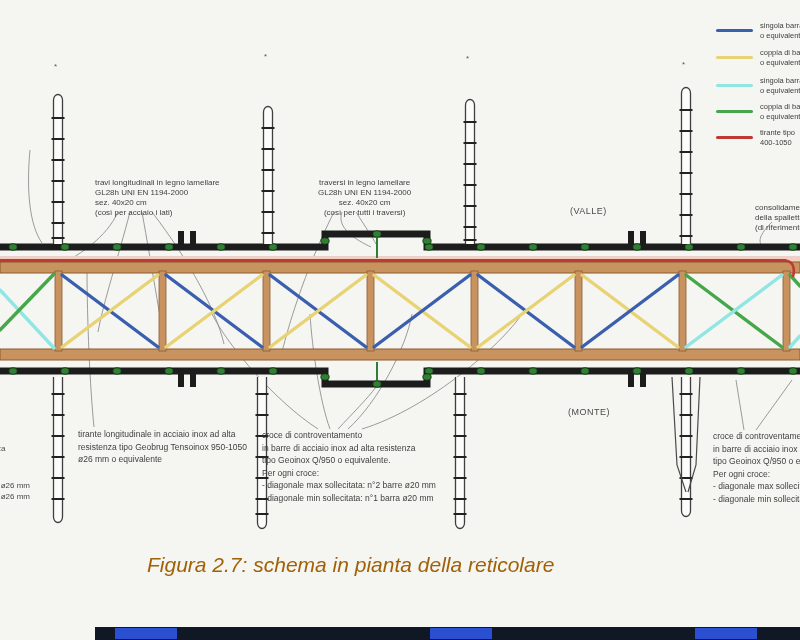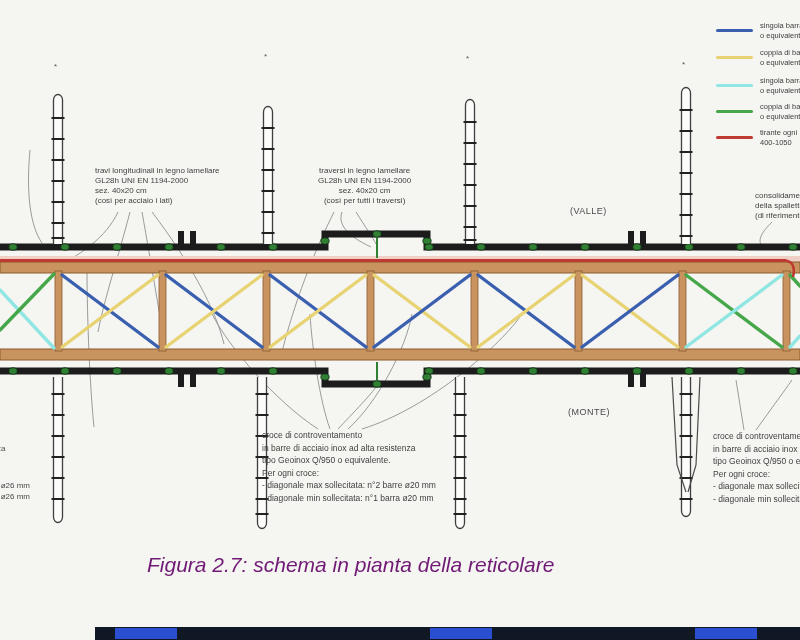--- a/index.html
+++ b/index.html
@@ -1,24 +1,24 @@
 <!DOCTYPE html>
 <html><head>
 <meta charset="utf-8">
 <style>
   html,body{margin:0;padding:0;background:#e9e9e6;}
   #canvas{position:relative;width:800px;height:640px;background:#f5f5f2;overflow:hidden;
           font-family:"Liberation Sans",sans-serif;color:#3b3b3b;}
   .abs{position:absolute;}
-  .ann{font-size:8px;line-height:10px;white-space:nowrap;color:#3f3f3f;}
+  .ann{font-size:8px;line-height:10px;white-space:nowrap;color:#3f3f3f;margin-top:12px;}
   .ann2{font-size:8.5px;line-height:12.5px;white-space:nowrap;color:#3f3f3f;}
   .tag{font-size:9px;letter-spacing:.5px;color:#4a4a4a;white-space:nowrap;text-align:center;}
   .frag{font-size:8px;color:#4a4a4a;white-space:nowrap;}
   .mark{font-size:8px;color:#555;}
-  .caption{font-size:21px;font-style:italic;color:#701a75;white-space:nowrap;}
+  .caption{font-size:21px;font-style:italic;color:#a16207;white-space:nowrap;}
   .lg-row{position:absolute;display:flex;align-items:center;gap:7px;width:170px;}
   .lg-line{width:37px;height:3px;border-radius:2px;flex:0 0 auto;}
   .lg-text{font-size:7.5px;line-height:9.5px;color:#3f3f3f;white-space:nowrap;}
   .strip{position:absolute;left:95px;top:627px;width:705px;height:13px;background:#101826;}
   .strip .seg{position:absolute;top:1px;height:11px;width:62px;background:#2a4fd0;}
   svg{display:block;}
 </style>
 </head>
 <body>
 
@@ -199,21 +199,21 @@
     <div class="lg-row" style="left:716px;top:102px;">
       <div class="lg-line" style="background-color: rgb(69, 166, 74);"></div>
       <div class="lg-text">
         <div>coppia di barre</div>
         <div>o equivalente</div>
       </div>
     </div>
     <div class="lg-row" style="left:716px;top:128px;">
       <div class="lg-line" style="background-color: rgb(191, 58, 50);"></div>
       <div class="lg-text">
-        <div>tirante ogni</div>
+        <div>tirante tipo</div>
         <div>400-1050</div>
       </div>
     </div>
   </div>
 
   <div class="abs ann" style="left:95px;top:166px;">
     <div>travi longitudinali in legno lamellare</div>
     <div>GL28h UNI EN 1194-2000</div>
     <div>sez. 40x20 cm</div>
     <div>(così per acciaio i lati)</div>
@@ -228,20 +228,25 @@
 
   <div class="abs tag" style="left:570px;top:206px;">(VALLE)</div>
   <div class="abs tag" style="left:568px;top:407px;">(MONTE)</div>
 
   <div class="abs ann" style="left:755px;top:191px;">
     <div>consolidamento</div>
     <div>della spalletta</div>
     <div>(di riferimento</div>
   </div>
 
+  <div class="abs ann2" style="left:78px;top:428px;">
+    <div>tirante longitudinale in acciaio inox ad alta</div>
+    <div>resistenza tipo Geobrug Tensoinox 950-1050</div>
+    <div>ø26 mm o equivalente</div>
+  </div>
 
   <div class="abs frag" style="left:-3px;top:444px;">za</div>
   <div class="abs frag" style="left:-18px;top:481px;width:48px;text-align:right;">ø26 mm</div>
   <div class="abs frag" style="left:-18px;top:492px;width:48px;text-align:right;">ø26 mm</div>
 
   <div class="abs ann2" style="left:262px;top:429px;">
     <div>croce di controventamento</div>
     <div>in barre di acciaio inox ad alta resistenza</div>
     <div>tipo Geoinox Q/950 o equivalente.</div>
     <div>Per ogni croce:</div>

